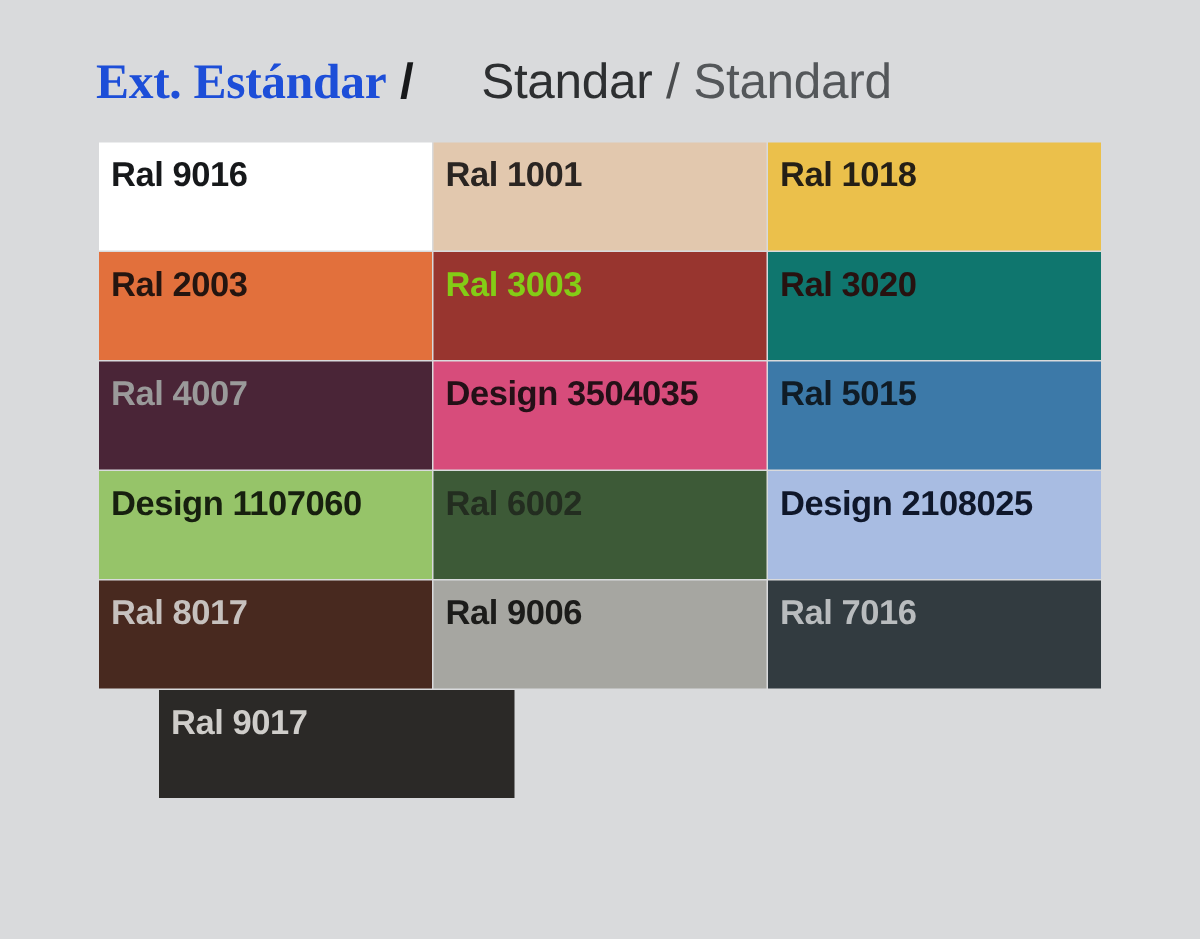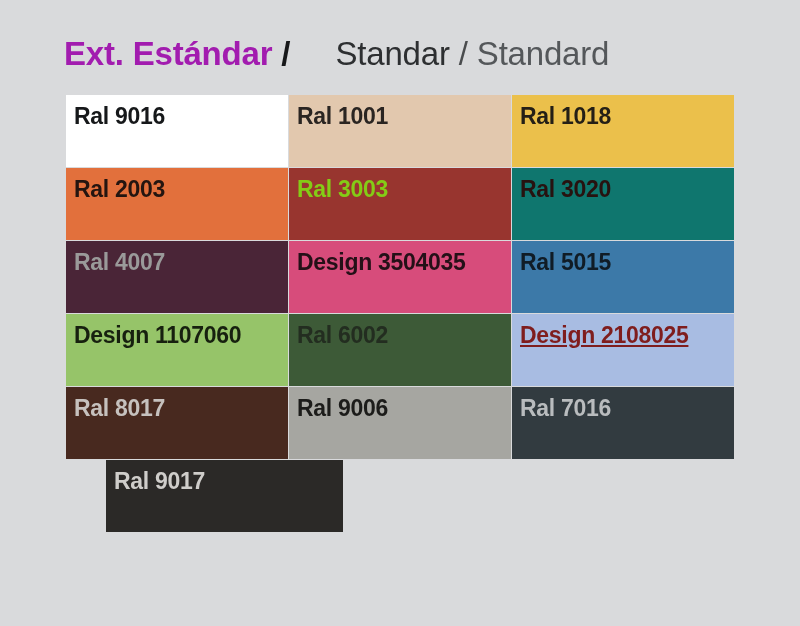--- a/index.html
+++ b/index.html
@@ -29,21 +29,22 @@
     white-space: nowrap;
   }
   .title-seg {
     font-family: "Liberation Sans Narrow", "Liberation Sans", sans-serif;
     font-size: 33px;
     line-height: 40px;
     letter-spacing: -0.2px;
   }
   .title-seg.seg0 {
     font-weight: bold;
-    color: #a21caf;
+    color: #1d4ed8;
+    font-family: Liberation Serif, serif;
   }
   .title-sep0 {
     font-weight: bold;
     color: #17181a;
     font-size: 33px;
     padding: 0 9px;
     font-family: "Liberation Sans Narrow", "Liberation Sans", sans-serif;
   }
   .title-seg.seg1 {
     font-weight: normal;
@@ -158,21 +159,21 @@
         </div>
       </div>
       <div class="swatch-row">
         <div class="swatch" style="background: rgb(150, 196, 105);">
           <span class="swatch-label" style="color: rgb(23, 32, 15);">Design 1107060</span>
         </div>
         <div class="swatch" style="background: rgb(61, 90, 55);">
           <span class="swatch-label" style="color: rgb(35, 45, 32);">Ral 6002</span>
         </div>
         <div class="swatch" style="background: rgb(168, 188, 226);">
-          <span class="swatch-label" style="color: #7f1d1d; text-decoration: underline;">Design 2108025</span>
+          <span class="swatch-label" style="color: #0f172a;">Design 2108025</span>
         </div>
       </div>
       <div class="swatch-row">
         <div class="swatch" style="background: rgb(72, 41, 31);">
           <span class="swatch-label" style="color: rgb(198, 193, 190);">Ral 8017</span>
         </div>
         <div class="swatch" style="background: rgb(166, 166, 161);">
           <span class="swatch-label" style="color: rgb(28, 28, 26);">Ral 9006</span>
         </div>
         <div class="swatch" style="background: rgb(50, 59, 64);">

